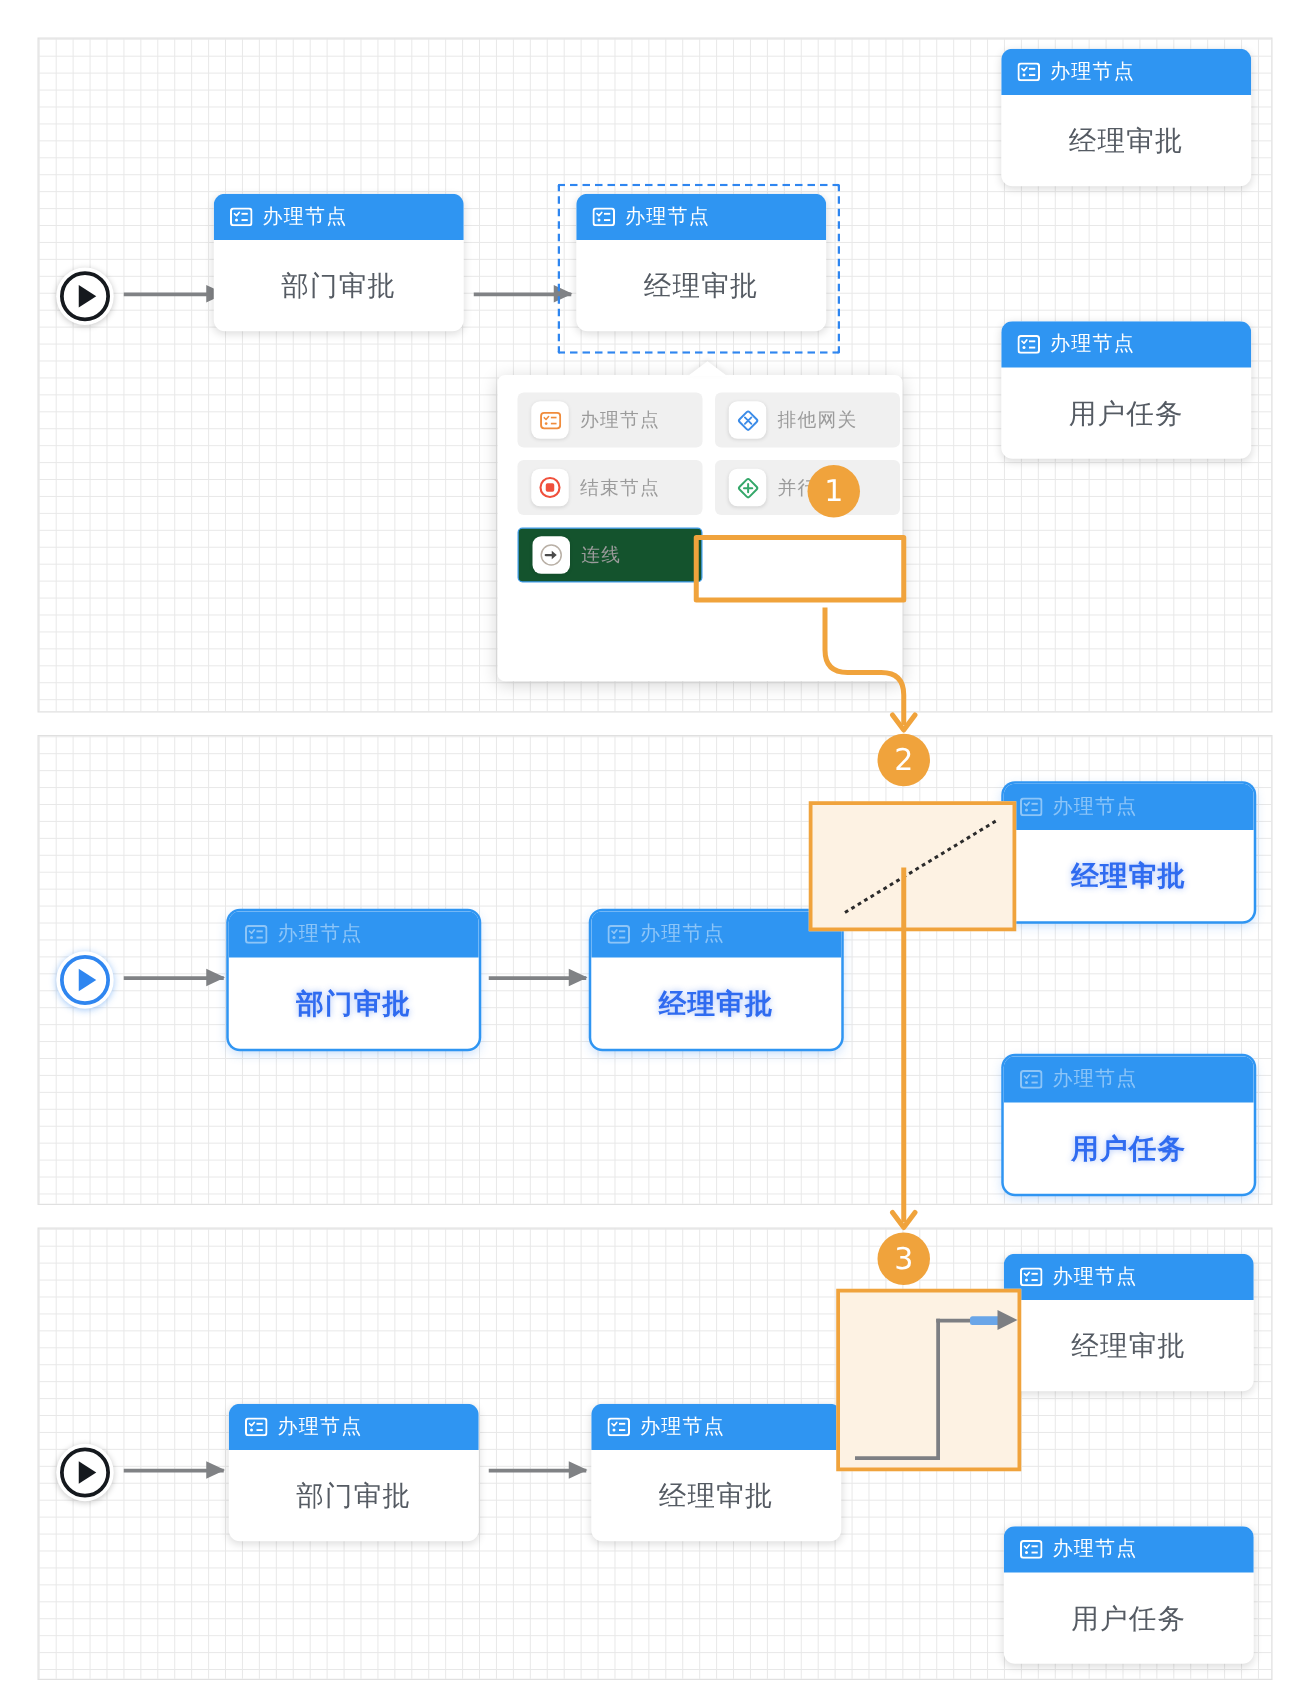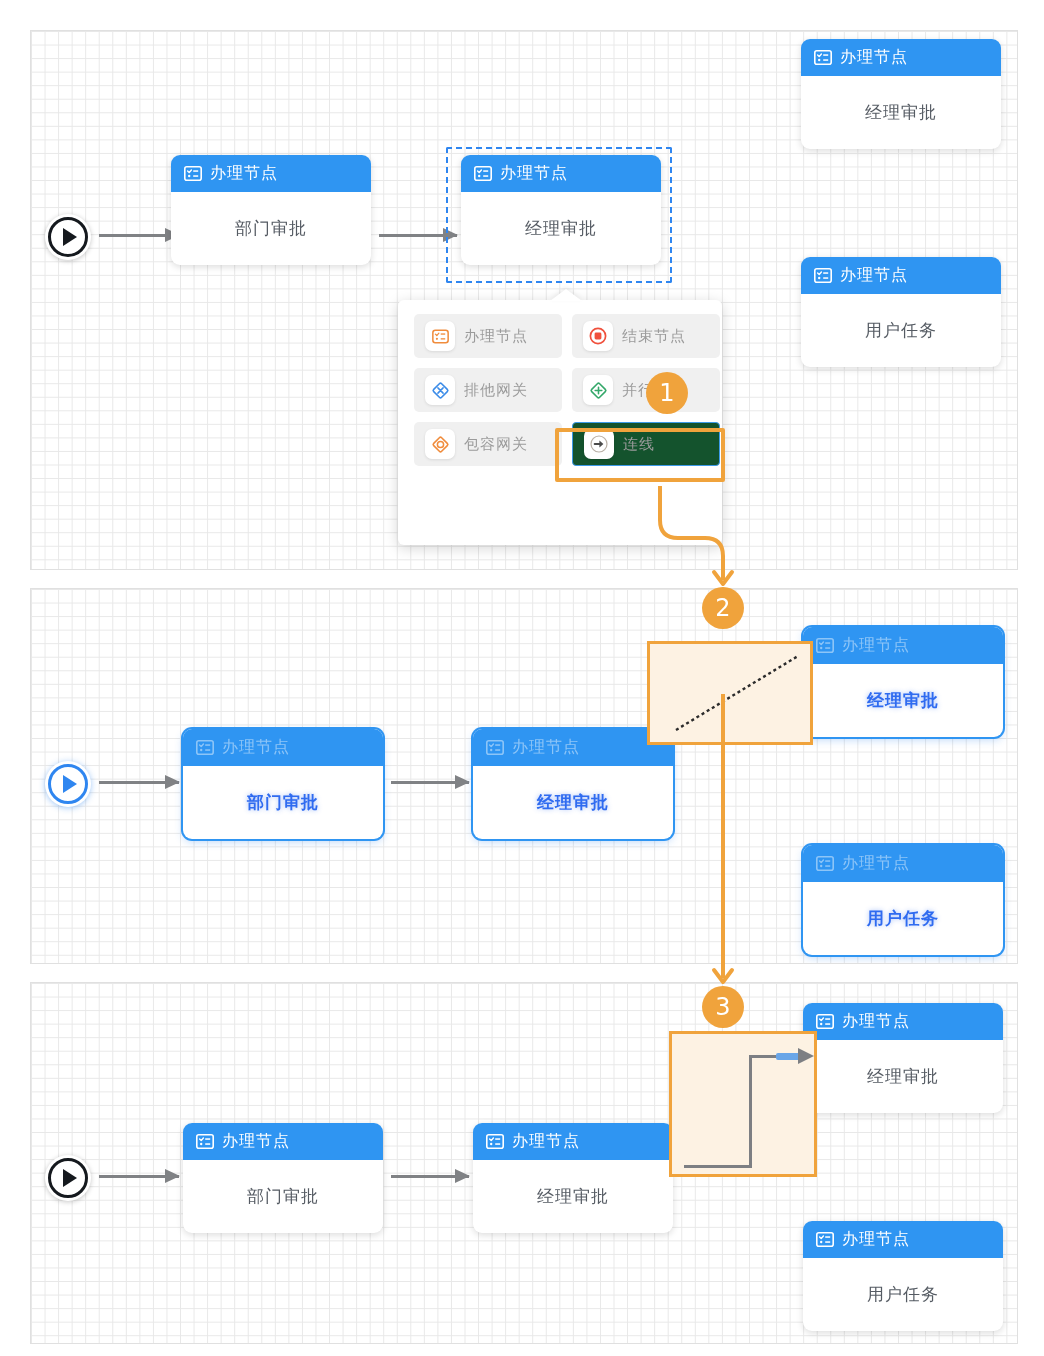--- a/index.html
+++ b/index.html
@@ -55,21 +55,21 @@
     font-size: 16px;
     letter-spacing: 1px;
     flex: none;
   }
   .node .bdy {
     flex: 1;
     display: flex;
     align-items: center;
     justify-content: center;
     color: #555b63;
-    font-size: 17px;
+    font-size: 22px;
     letter-spacing: 1px;
   }
 
   
   .nicon { width: 18px; height: 15px; flex: none; display:block; }
 
   
   .sel-dash {
     position: absolute;
     border: 2px dashed #2f86f0;
@@ -319,57 +319,48 @@
             <rect x="9.2" y="4.2" width="4.8" height="1.4" fill="#f08c3c"></rect>
             <circle cx="5.2" cy="10" r="1.15" fill="#f08c3c"></circle>
             <rect x="9.2" y="9.3" width="4.8" height="1.4" fill="#f08c3c"></rect>
           </svg>
         </span>
         <span>办理节点</span>
       </div>
 
       <div class="mitem">
         <span class="mico">
+          <svg width="19" height="19" viewBox="0 0 19 19">
+            <rect x="9.5" y="1.6" width="11.2" height="11.2" rx="1.6" transform="rotate(45 9.5 1.6)" fill="none" stroke="#3c8ce8" stroke-width="1.6"></rect>
+            <path d="M6.9 6.9 L12.1 12.1 M12.1 6.9 L6.9 12.1" stroke="#3c8ce8" stroke-width="1.5" stroke-linecap="round"></path>
+          </svg>
+        </span>
+        <span>排他网关</span>
+      </div>
+
+      <div class="mitem">
+        <span class="mico">
           <svg width="18" height="18" viewBox="0 0 18 18">
             <circle cx="9" cy="9" r="7.6" fill="none" stroke="#f0503c" stroke-width="1.7"></circle>
             <rect x="5.6" y="5.6" width="6.8" height="6.8" rx="1.4" fill="#f0503c"></rect>
           </svg>
         </span>
         <span>结束节点</span>
-      </div>
-
-      <div class="mitem">
-        <span class="mico">
-          <svg width="19" height="19" viewBox="0 0 19 19">
-            <rect x="9.5" y="1.6" width="11.2" height="11.2" rx="1.6" transform="rotate(45 9.5 1.6)" fill="none" stroke="#3c8ce8" stroke-width="1.6"></rect>
-            <path d="M6.9 6.9 L12.1 12.1 M12.1 6.9 L6.9 12.1" stroke="#3c8ce8" stroke-width="1.5" stroke-linecap="round"></path>
-          </svg>
-        </span>
-        <span>排他网关</span>
       </div>
 
       <div class="mitem">
         <span class="mico">
           <svg width="19" height="19" viewBox="0 0 19 19">
             <rect x="9.5" y="1.6" width="11.2" height="11.2" rx="1.6" transform="rotate(45 9.5 1.6)" fill="none" stroke="#35a86a" stroke-width="1.6"></rect>
             <path d="M9.5 6.2 L9.5 12.8 M6.2 9.5 L12.8 9.5" stroke="#35a86a" stroke-width="1.6" stroke-linecap="round"></path>
           </svg>
         </span>
         <span>并行网关</span>
       </div>
 
-      <div class="mitem">
-        <span class="mico">
-          <svg width="19" height="19" viewBox="0 0 19 19">
-            <rect x="9.5" y="1.6" width="11.2" height="11.2" rx="1.6" transform="rotate(45 9.5 1.6)" fill="none" stroke="#f08c3c" stroke-width="1.6"></rect>
-            <circle cx="9.5" cy="9.5" r="3.1" fill="none" stroke="#f08c3c" stroke-width="1.5"></circle>
-          </svg>
-        </span>
-        <span>包容网关</span>
-      </div>
 
       <div class="mitem sel">
         <span class="mico">
           <svg width="18" height="18" viewBox="0 0 18 18">
             <circle cx="9" cy="9" r="8" fill="none" stroke="#b9b0a6" stroke-width="1.2"></circle>
             <path d="M4.6 9 L11 9" stroke="#4a4a4a" stroke-width="1.8" stroke-linecap="round"></path>
             <path d="M9.4 5.6 L13.4 9 L9.4 12.4 Z" fill="#4a4a4a"></path>
           </svg>
         </span>
         <span>连线</span>

